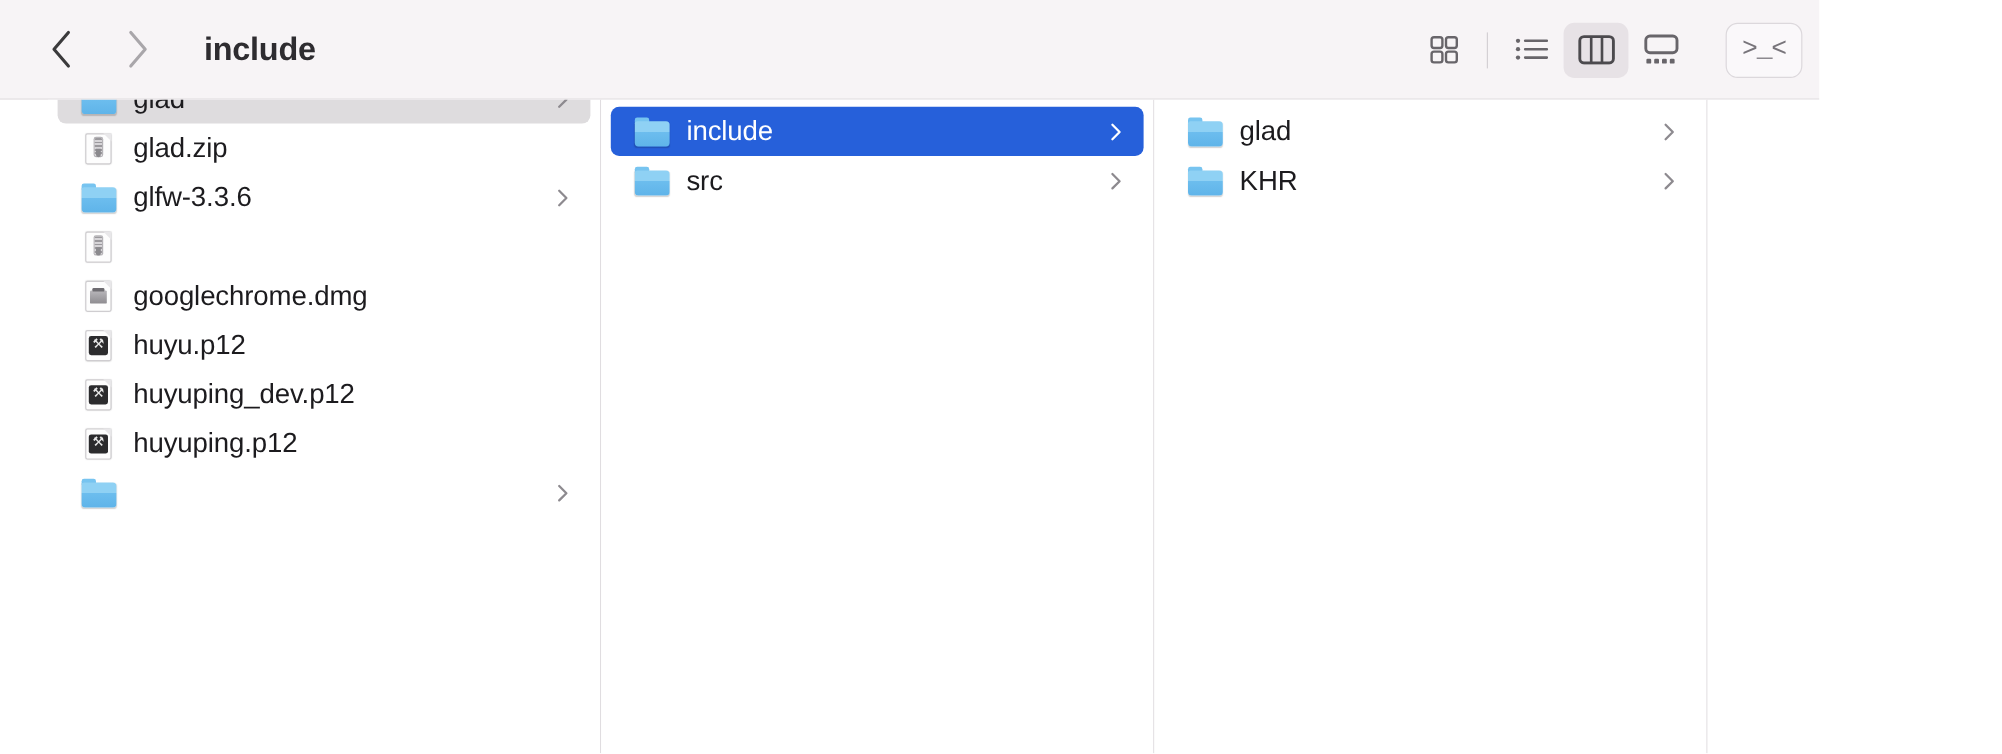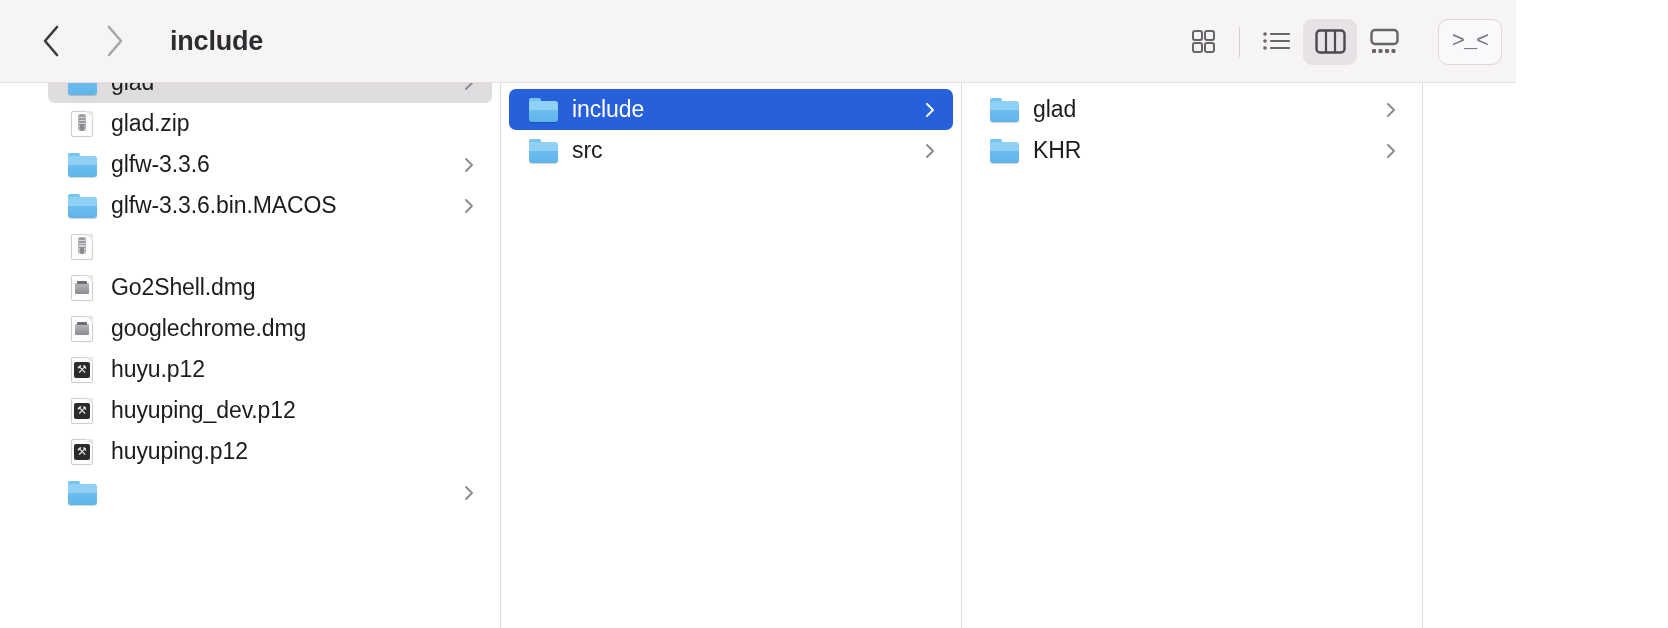--- a/index.html
+++ b/index.html
@@ -362,45 +362,25 @@
               <span class="body"></span>
             </span>
             <span class="row-name">glfw-3.3.6</span>
             <span class="row-arrow">
               <svg width="14" height="18" viewBox="0 0 14 18" fill="none">
                 <path d="M4 3 L10 9 L4 15" stroke-width="1.9" stroke-linecap="round" stroke-linejoin="round"></path>
               </svg>
             </span>
           </div>
           <div class="row">
-            <span class="ic ic-folder">
-              <span class="tab"></span>
-              <span class="body"></span>
-            </span>
-            <span class="row-name">glfw-3.3.6.bin.MACOS</span>
-            <span class="row-arrow">
-              <svg width="14" height="18" viewBox="0 0 14 18" fill="none">
-                <path d="M4 3 L10 9 L4 15" stroke-width="1.9" stroke-linecap="round" stroke-linejoin="round"></path>
-              </svg>
-            </span>
-          </div>
-          <div class="row">
             <span class="ic ic-zip">
               <span class="sheet"></span>
               <span class="zipper"></span>
               <span class="pull"></span>
             </span>
-          </div>
-          <div class="row">
-            <span class="ic ic-dmg">
-              <span class="sheet"></span>
-              <span class="slot"></span>
-              <span class="disk"></span>
-            </span>
-            <span class="row-name">Go2Shell.dmg</span>
           </div>
           <div class="row">
             <span class="ic ic-dmg">
               <span class="sheet"></span>
               <span class="slot"></span>
               <span class="disk"></span>
             </span>
             <span class="row-name">googlechrome.dmg</span>
           </div>
           <div class="row">

